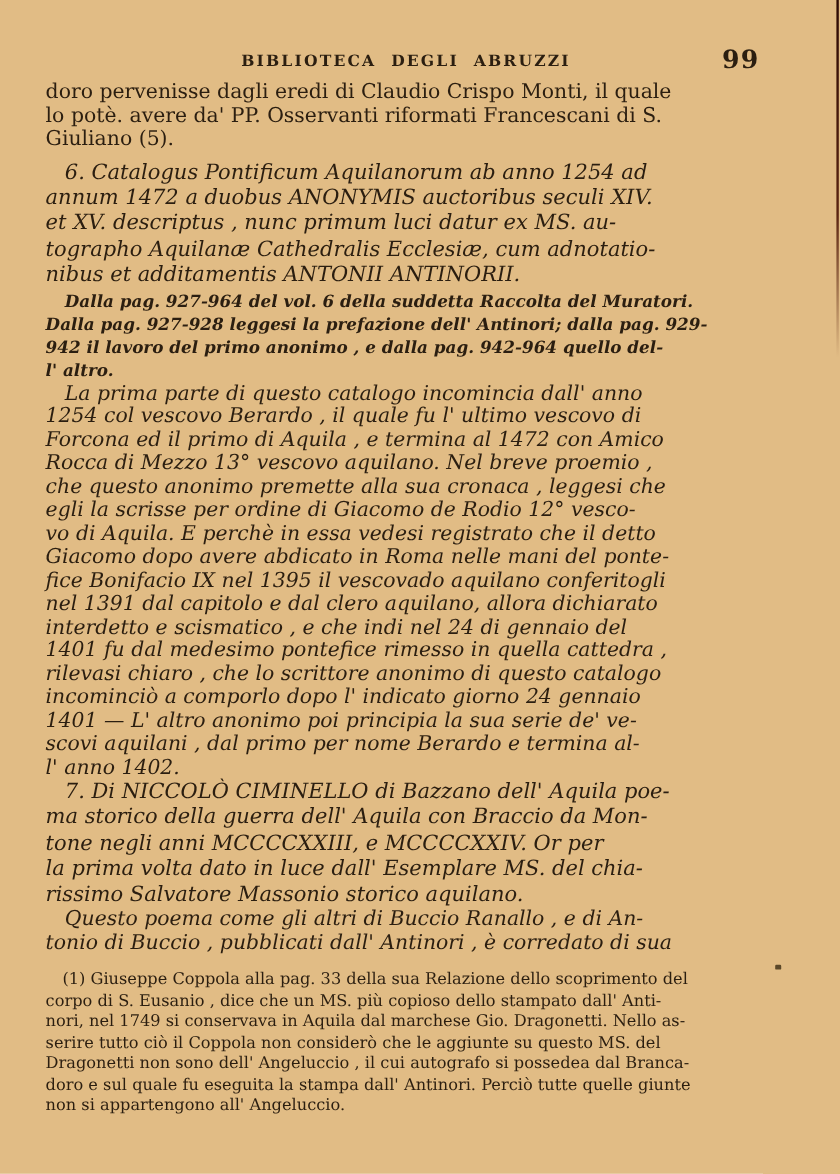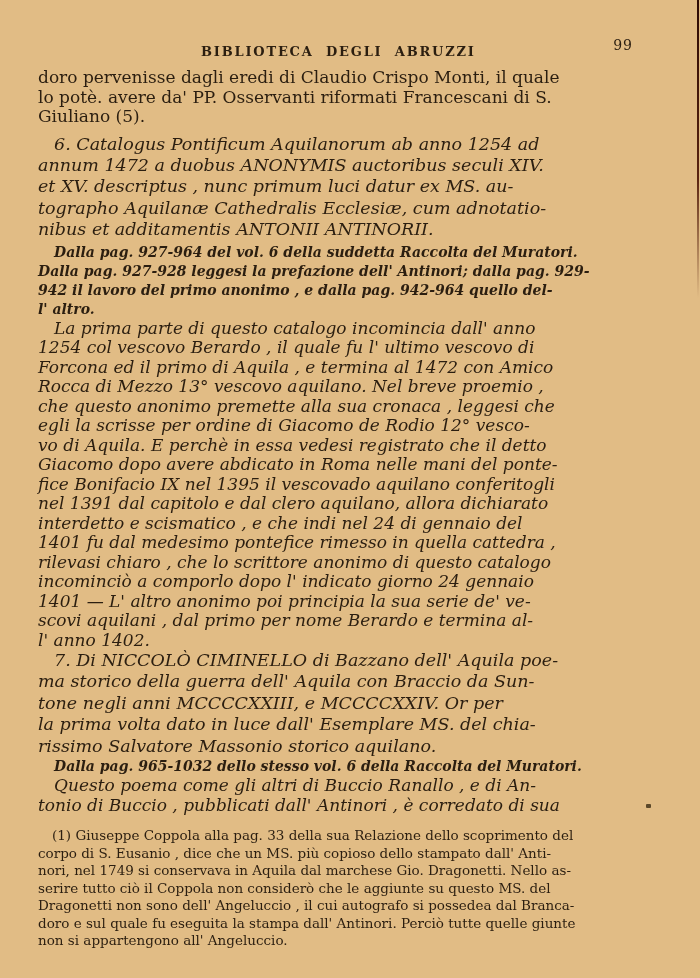--- a/index.html
+++ b/index.html
@@ -19,21 +19,21 @@
     width: 628px;
   }
   .pagehead { position: relative; height: 22px; margin-bottom: 4px; }
   .pagehead .title {
     position: absolute; left: 147px; top: 2px;
     font-size: 13px; font-weight: bold;
     letter-spacing: 1.8px; word-spacing: 6px; margin-left: 16px;
   }
   .pagehead .num {
     position: absolute; right: 33px; top: -5px;
-    font-size: 14px; font-weight: normal; letter-spacing: 1px;
+    font-size: 21px; font-weight: bold; letter-spacing: 1px;
   }
   .blk { white-space: pre-line; }
   .indent { text-indent: 16px; font-style: italic; }
   .body  { font-size: 17px;   line-height: 19.5px; }
   .entry { font-size: 17.5px; line-height: 21.4px; font-style: italic; }
   .note  { font-size: 14px;   line-height: 19px;   font-weight: bold; }
   .footnote { font-size: 13.5px; line-height: 17.5px; font-weight: normal; margin-top: 12px; text-indent: 14px; }
   .mt7 { margin-top: 7px; }
   .mt2 { margin-top: 2px; }
   .edge-line {
@@ -86,26 +86,25 @@
 nel 1391 dal capitolo e dal clero aquilano, allora dichiarato
 interdetto e scismatico , e che indi nel 24 di gennaio del
 1401 fu dal medesimo pontefice rimesso in quella cattedra ,
 rilevasi chiaro , che lo scrittore anonimo di questo catalogo
 incominciò a comporlo dopo l' indicato giorno 24 gennaio
 1401 — L' altro anonimo poi principia la sua serie de' ve-
 scovi aquilani , dal primo per nome Berardo e termina al-
 l' anno 1402.</div>
 
     <div class="blk entry indent">7. Di NICCOLÒ CIMINELLO di Bazzano dell' Aquila poe-
-ma storico della guerra dell' Aquila con Braccio da Sun-
+ma storico della guerra dell' Aquila con Braccio da Mon-
 tone negli anni MCCCCXXIII, e MCCCCXXIV. Or per
 la prima volta dato in luce dall' Esemplare MS. del chia-
 rissimo Salvatore Massonio storico aquilano.</div>
 
-    <div class="blk note indent">Dalla pag. 965-1032 dello stesso vol. 6 della Raccolta del Muratori.</div>
 
     <div class="blk body indent">Questo poema come gli altri di Buccio Ranallo , e di An-
 tonio di Buccio , pubblicati dall' Antinori , è corredato di sua</div>
 
     <div class="blk footnote">(1) Giuseppe Coppola alla pag. 33 della sua Relazione dello scoprimento del
 corpo di S. Eusanio , dice che un MS. più copioso dello stampato dall' Anti-
 nori, nel 1749 si conservava in Aquila dal marchese Gio. Dragonetti. Nello as-
 serire tutto ciò il Coppola non considerò che le aggiunte su questo MS. del
 Dragonetti non sono dell' Angeluccio , il cui autografo si possedea dal Branca-
 doro e sul quale fu eseguita la stampa dall' Antinori. Perciò tutte quelle giunte

